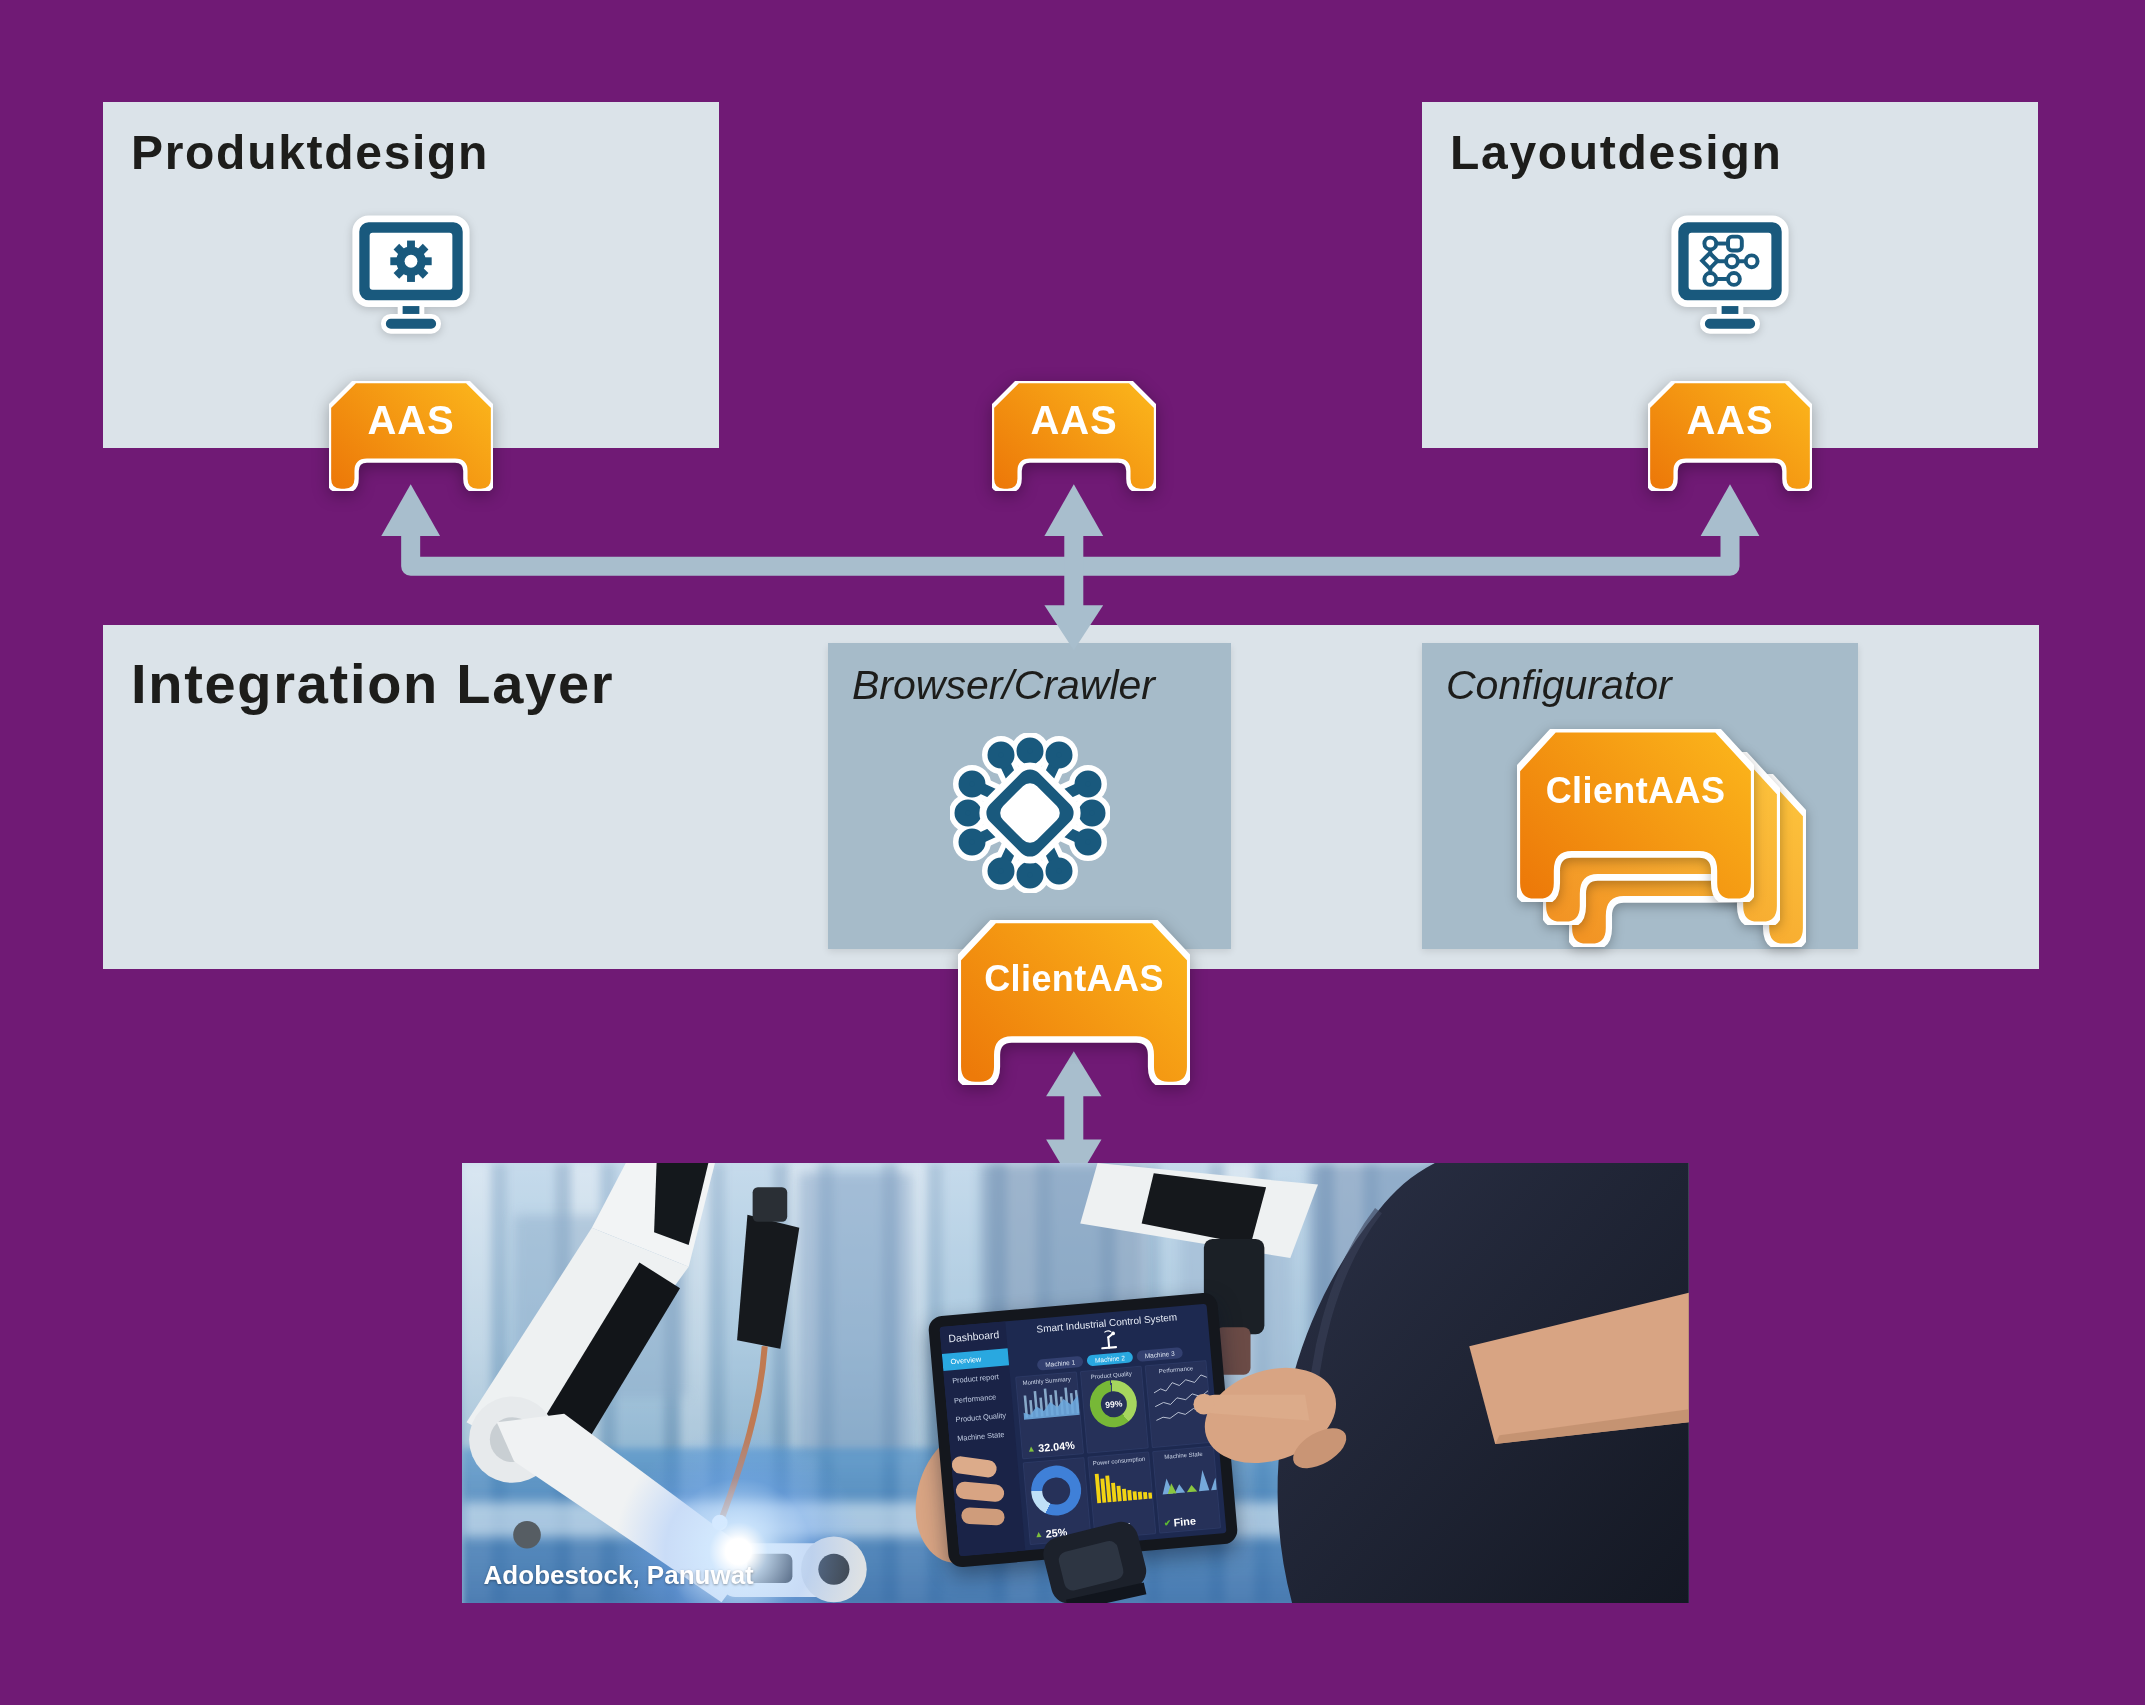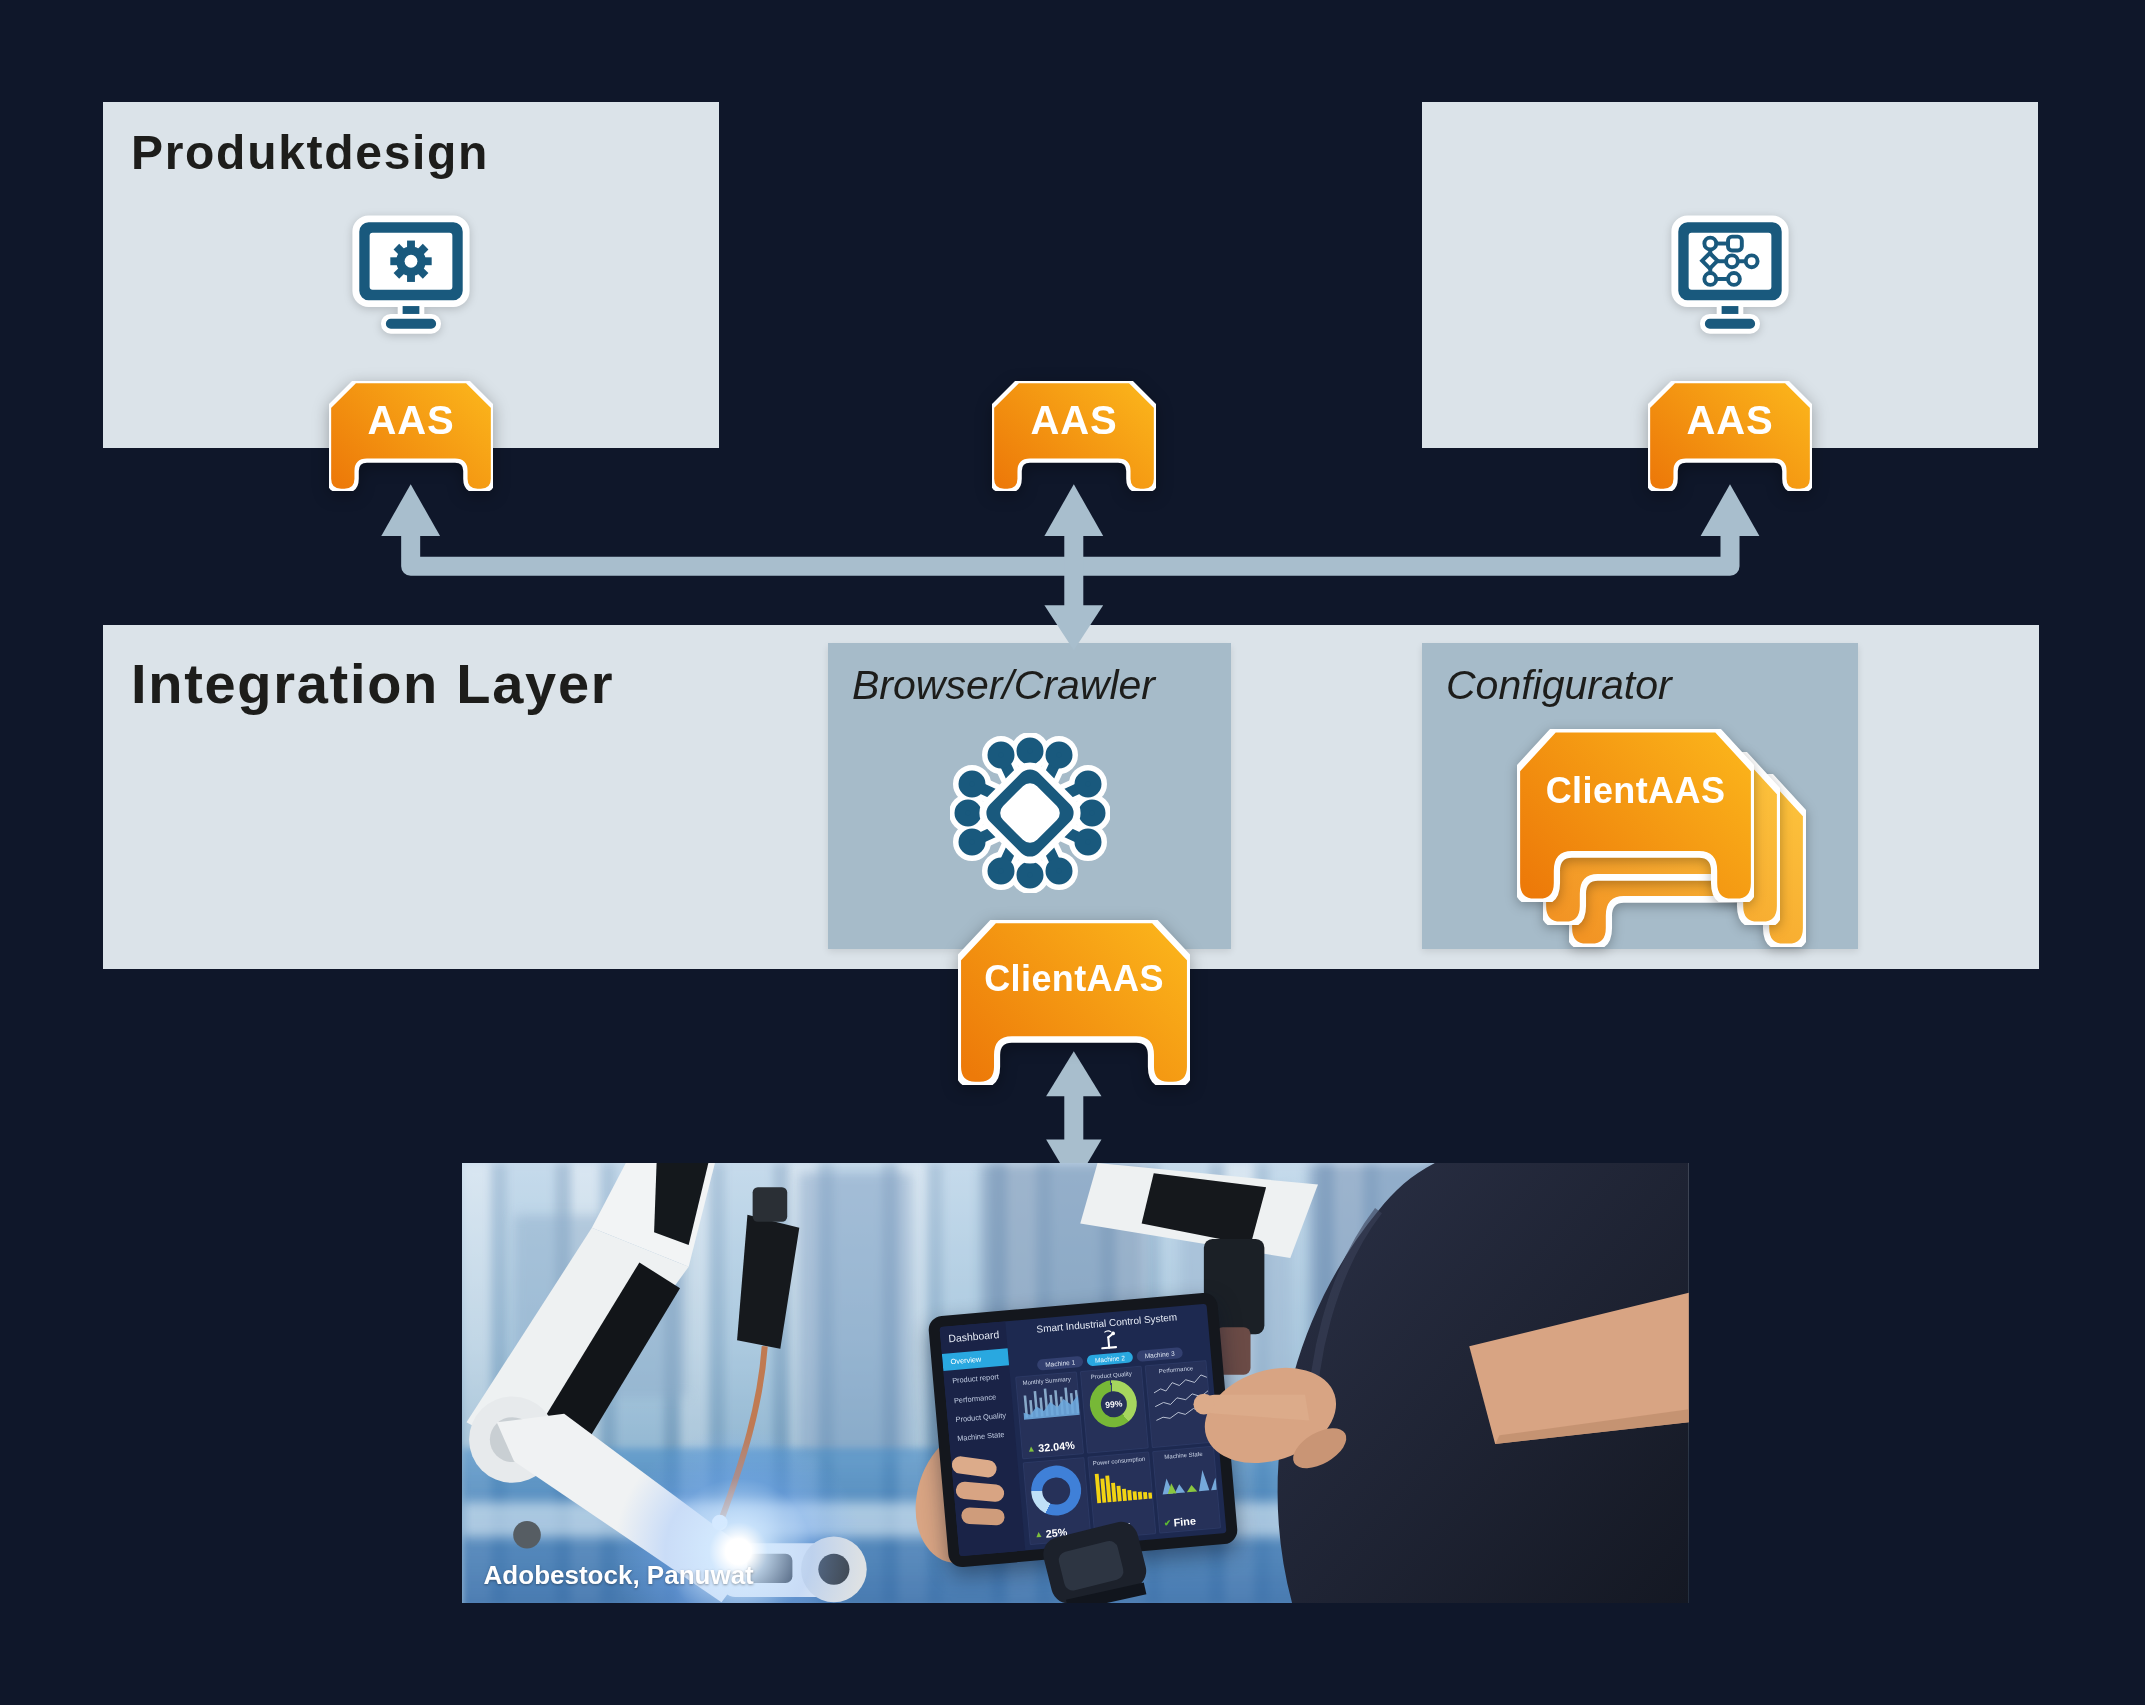--- a/index.html
+++ b/index.html
@@ -2,21 +2,21 @@
 <html style="--box_light: #dbe3e9; --box_mid: #a6bbc9; --arrow: #a8becd; --icon_blue: #19597d; --orange1: #ed7a09; --orange2: #fbb41b; --ink: #1d1d1b; --active_blue: #29a8e0; --screen_navy: #1d2950; --panel_navy: #263159; --green: #7fc03d; --yellow: #f2d313; --donut_blue: #3f80d8;font-size:14px"><head>
 <meta charset="utf-8">
 <style>
   :root{
     --box_light:#dbe3e9; --box_mid:#a6bbc9; --arrow:#a8becd; --icon_blue:#19597d;
     --orange1:#ed7a09; --orange2:#fbb41b; --ink:#1d1d1b; --active_blue:#29a8e0;
     --screen_navy:#1d2950; --panel_navy:#263159; --green:#7fc03d; --yellow:#f2d313; --donut_blue:#3f80d8;
   }
   html,body{margin:0;padding:0;background:#fff;}
   body{width:2145px;height:1705px;font-family:"Liberation Sans",sans-serif;color:var(--ink);}
-  .page{position:relative;width:2145px;height:1705px;overflow:hidden;background:#0f172a;}
+  .page{position:relative;width:2145px;height:1705px;overflow:hidden;background:#701a75;}
   .tbox{position:absolute;top:102px;width:616px;height:346px;background:var(--box_light);}
   .tbox-title{position:absolute;left:28px;top:22.5px;font-size:48px;font-weight:bold;letter-spacing:1.7px;color:var(--ink);white-space:nowrap;}
   .mon-icon{position:absolute;left:50%;top:111px;transform:translateX(-50%);filter:drop-shadow(0 2.6px 4.3px rgba(0,0,0,.18));}
   .tag{position:absolute;filter:drop-shadow(0 4.3px 7.8px rgba(0,0,0,.30));}
   .tag svg{display:block;}
   .tag-label{position:absolute;left:0;top:0;width:100%;height:72%;display:flex;align-items:center;justify-content:center;color:#fff;font-weight:bold;}
   .aas-label{font-size:40px;letter-spacing:0.9px;}
   .client-label{font-size:36px;letter-spacing:0.4px;}
   .ilayer{position:absolute;left:103px;top:625px;width:1936px;height:344px;background:var(--box_light);}
   .il-title{position:absolute;left:28px;top:26px;font-size:56px;font-weight:bold;letter-spacing:1.7px;}
@@ -102,20 +102,21 @@
           </g>
           <circle r="15"></circle>
             <circle r="6.5" fill="#fff"></circle>
         </g>
       </g>
     </svg>
   </div>
 
 
   <div class="tbox" style="left:1422px">
+    <div class="tbox-title">Layoutdesign</div>
     <svg class="mon-icon" width="130" height="130" viewBox="0 0 132 132">
       <rect x="10" y="6" width="112" height="86" rx="13" fill="var(--icon_blue)" stroke="#fff" stroke-width="7"></rect>
       <rect x="24" y="20" width="84" height="58" rx="3" fill="#fff"></rect>
       <rect x="55" y="92" width="22" height="13" fill="var(--icon_blue)" stroke="#fff" stroke-width="5"></rect>
       <rect x="38" y="105" width="56" height="15" rx="7.5" fill="var(--icon_blue)" stroke="#fff" stroke-width="5"></rect>
       <g fill="none" stroke="var(--icon_blue)" stroke-width="4">
         <circle cx="46" cy="31" r="6"></circle>
           <rect x="64" y="24" width="14" height="14" rx="4"></rect>
         <line x1="52" y1="31" x2="64" y2="31"></line>
         <path d="M46 37 V42"></path>

